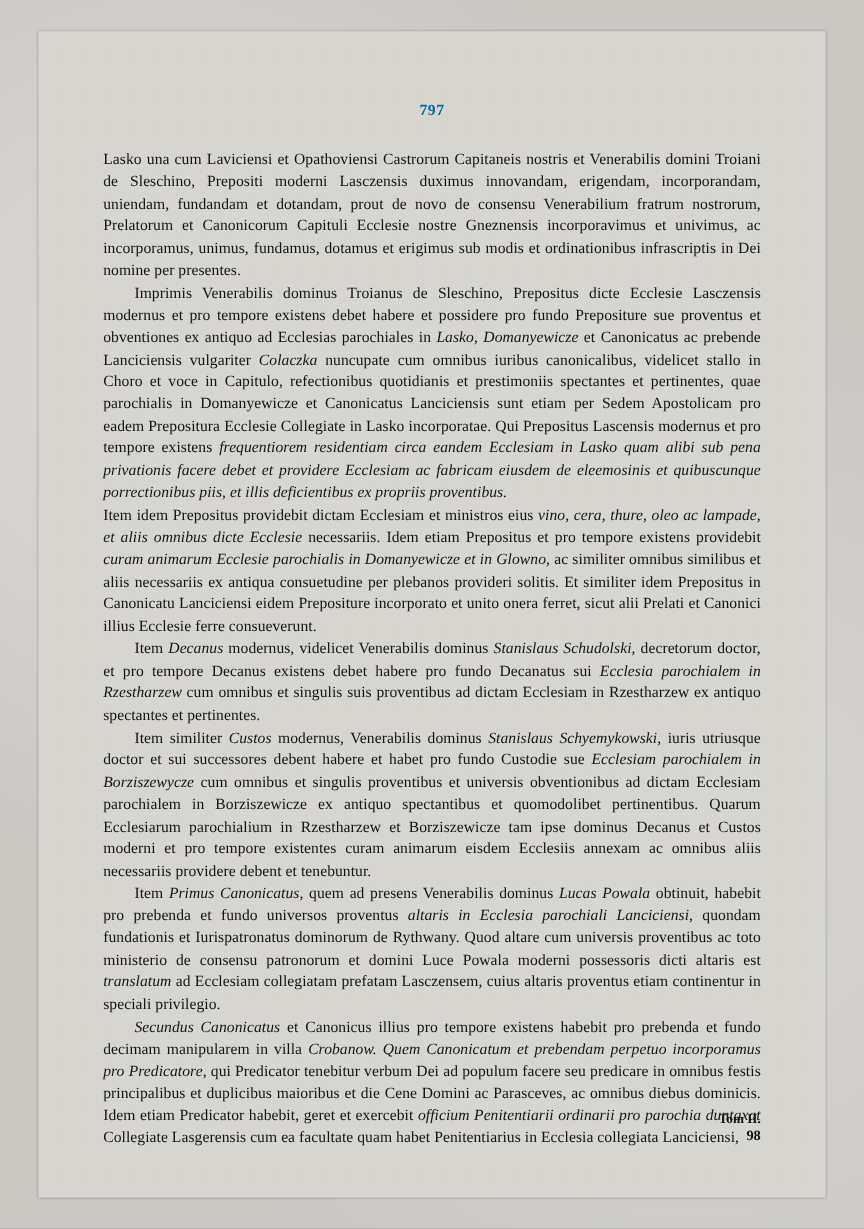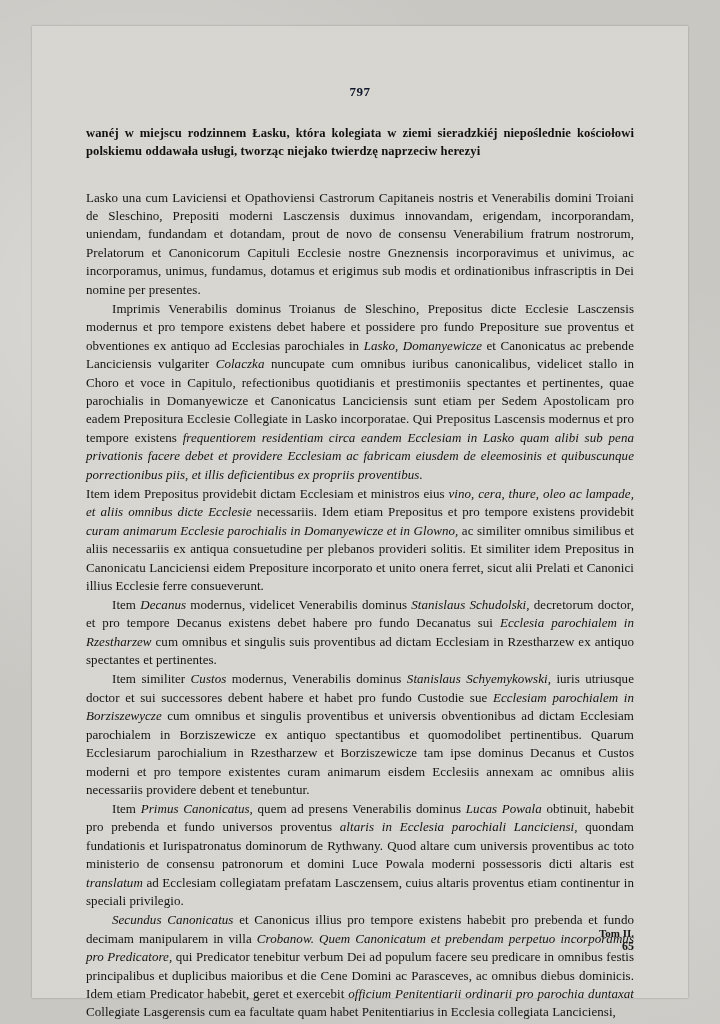--- a/index.html
+++ b/index.html
@@ -37,21 +37,21 @@
     position: absolute;
     left: 54px;
     top: 58px;
     width: 548px;
     box-sizing: border-box;
   }
   .page-number {
     text-align: center;
     font-size: 13px;
     font-weight: bold;
-    color: #0f172a;
+    color: #0369a1;
     letter-spacing: 0.5px;
     margin-bottom: 24px;
   }
   .running-head {
     font-size: 12.6px;
     font-weight: bold;
     line-height: 1.45;
     text-align: justify;
     color: #111;
     letter-spacing: 0.1px;
@@ -97,30 +97,29 @@
       repeating-linear-gradient(90deg, rgba(0,0,0,0.04) 0px, rgba(0,0,0,0) 2px, rgba(0,0,0,0.03) 4px);
   }
 </style>
 </head>
 <body>
 
 <div class="page">
   <div class="sheet">
     <div class="inner">
       <div class="page-number">797</div>
-      <div class="running-head">wanéj w miejscu rodzinnem Łasku, która kolegiata w ziemi sieradzkiéj niepoślednie kościołowi polskiemu oddawała usługi, tworząc niejako twierdzę naprzeciw herezyi</div>
       <div class="body-text">
           <p><span>Lasko una cum Laviciensi et Opathoviensi Castrorum Capitaneis nostris et Venerabilis domini Troiani de Sleschino, Prepositi moderni Lasczensis duximus innovandam, erigendam, incorporandam, uniendam, fundandam et dotandam, prout de novo de consensu Venerabilium fratrum nostrorum, Prelatorum et Canonicorum Capituli Ecclesie nostre Gneznensis incorporavimus et univimus, ac incorporamus, unimus, fundamus, dotamus et erigimus sub modis et ordinationibus infrascriptis in Dei nomine per presentes.</span></p>
           <p class="indent"><span>Imprimis Venerabilis dominus Troianus de Sleschino, Prepositus dicte Ecclesie Lasczensis modernus et pro tempore existens debet habere et possidere pro fundo Prepositure sue proventus et obventiones ex antiquo ad Ecclesias parochiales in </span><i>Lasko, Domanyewicze</i><span> et Canonicatus ac prebende Lanciciensis vulgariter </span><i>Colaczka</i><span> nuncupate cum omnibus iuribus canonicalibus, videlicet stallo in Choro et voce in Capitulo, refectionibus quotidianis et prestimoniis spectantes et pertinentes, quae parochialis in Domanyewicze et Canonicatus Lanciciensis sunt etiam per Sedem Apostolicam pro eadem Prepositura Ecclesie Collegiate in Lasko incorporatae. Qui Prepositus Lascensis modernus et pro tempore existens </span><i>frequentiorem residentiam circa eandem Ecclesiam in Lasko quam alibi sub pena privationis facere debet et providere Ecclesiam ac fabricam eiusdem de eleemosinis et quibuscunque porrectionibus piis, et illis deficientibus ex propriis proventibus.</i></p>
           <p><span>Item idem Prepositus providebit dictam Ecclesiam et ministros eius </span><i>vino, cera, thure, oleo ac lampade, et aliis omnibus dicte Ecclesie</i><span> necessariis. Idem etiam Prepositus et pro tempore existens providebit </span><i>curam animarum Ecclesie parochialis in Domanyewicze et in Glowno,</i><span> ac similiter omnibus similibus et aliis necessariis ex antiqua consuetudine per plebanos provideri solitis. Et similiter idem Prepositus in Canonicatu Lanciciensi eidem Prepositure incorporato et unito onera ferret, sicut alii Prelati et Canonici illius Ecclesie ferre consueverunt.</span></p>
           <p class="indent"><span>Item </span><i>Decanus</i><span> modernus, videlicet Venerabilis dominus </span><i>Stanislaus Schudolski,</i><span> decretorum doctor, et pro tempore Decanus existens debet habere pro fundo Decanatus sui </span><i>Ecclesia parochialem in Rzestharzew</i><span> cum omnibus et singulis suis proventibus ad dictam Ecclesiam in Rzestharzew ex antiquo spectantes et pertinentes.</span></p>
           <p class="indent"><span>Item similiter </span><i>Custos</i><span> modernus, Venerabilis dominus </span><i>Stanislaus Schyemykowski,</i><span> iuris utriusque doctor et sui successores debent habere et habet pro fundo Custodie sue </span><i>Ecclesiam parochialem in Borziszewycze</i><span> cum omnibus et singulis proventibus et universis obventionibus ad dictam Ecclesiam parochialem in Borziszewicze ex antiquo spectantibus et quomodolibet pertinentibus. Quarum Ecclesiarum parochialium in Rzestharzew et Borziszewicze tam ipse dominus Decanus et Custos moderni et pro tempore existentes curam animarum eisdem Ecclesiis annexam ac omnibus aliis necessariis providere debent et tenebuntur.</span></p>
           <p class="indent"><span>Item </span><i>Primus Canonicatus,</i><span> quem ad presens Venerabilis dominus </span><i>Lucas Powala</i><span> obtinuit, habebit pro prebenda et fundo universos proventus </span><i>altaris in Ecclesia parochiali Lanciciensi,</i><span> quondam fundationis et Iurispatronatus dominorum de Rythwany. Quod altare cum universis proventibus ac toto ministerio de consensu patronorum et domini Luce Powala moderni possessoris dicti altaris est </span><i>translatum</i><span> ad Ecclesiam collegiatam prefatam Lasczensem, cuius altaris proventus etiam continentur in speciali privilegio.</span></p>
           <p class="indent"><i>Secundus Canonicatus</i><span> et Canonicus illius pro tempore existens habebit pro prebenda et fundo decimam manipularem in villa </span><i>Crobanow. Quem Canonicatum et prebendam perpetuo incorporamus pro Predicatore,</i><span> qui Predicator tenebitur verbum Dei ad populum facere seu predicare in omnibus festis principalibus et duplicibus maioribus et die Cene Domini ac Parasceves, ac omnibus diebus dominicis. Idem etiam Predicator habebit, geret et exercebit </span><i>officium Penitentiarii ordinarii pro parochia duntaxat</i><span> Collegiate Lasgerensis cum ea facultate quam habet Penitentiarius in Ecclesia collegiata Lanciciensi,</span></p>
         </div>
     </div>
     <div class="footer">
       <div class="vol">Tom II.</div>
-      <div class="sig">65</div>
+      <div class="sig">98</div>
     </div>
     <div class="grain"></div>
   </div>
 </div>
 
 </body></html>

